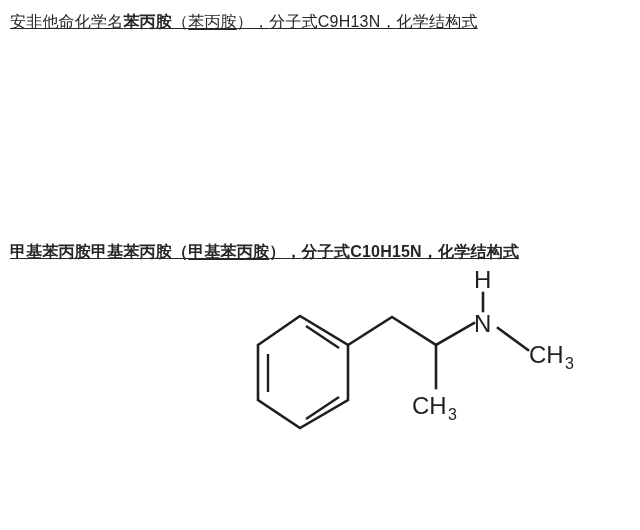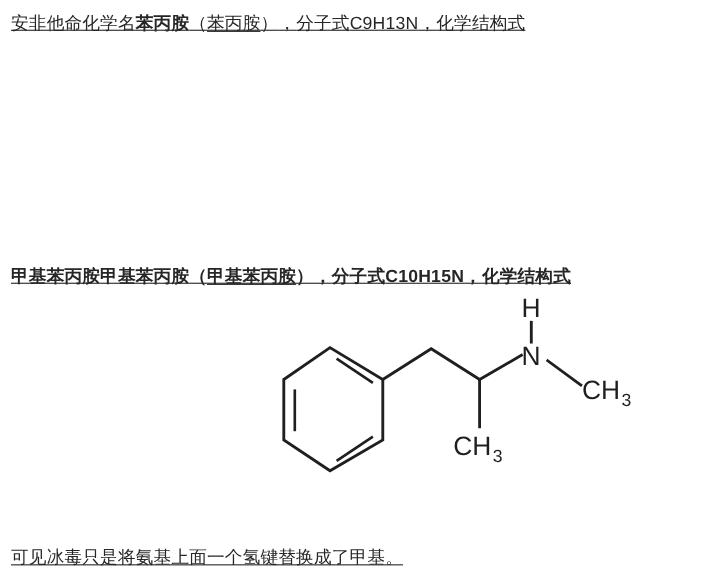--- a/index.html
+++ b/index.html
@@ -141,15 +141,14 @@
       <text class="atom-sm" x="238" y="44">N</text>
 
       <line class="bond" x1="262" y1="40" x2="292" y2="62"></line>
       <g>
         <text class="atom-sm" x="293" y="75">CH</text>
         <text class="atom-sm-sub" x="329" y="81">3</text>
       </g>
     </svg>
   </div>
 
-  <div class="para para-3">可见冰毒只是将氨基上面一个氢键替换成了甲基。</div>
 
 </div>
 
 </body></html>

